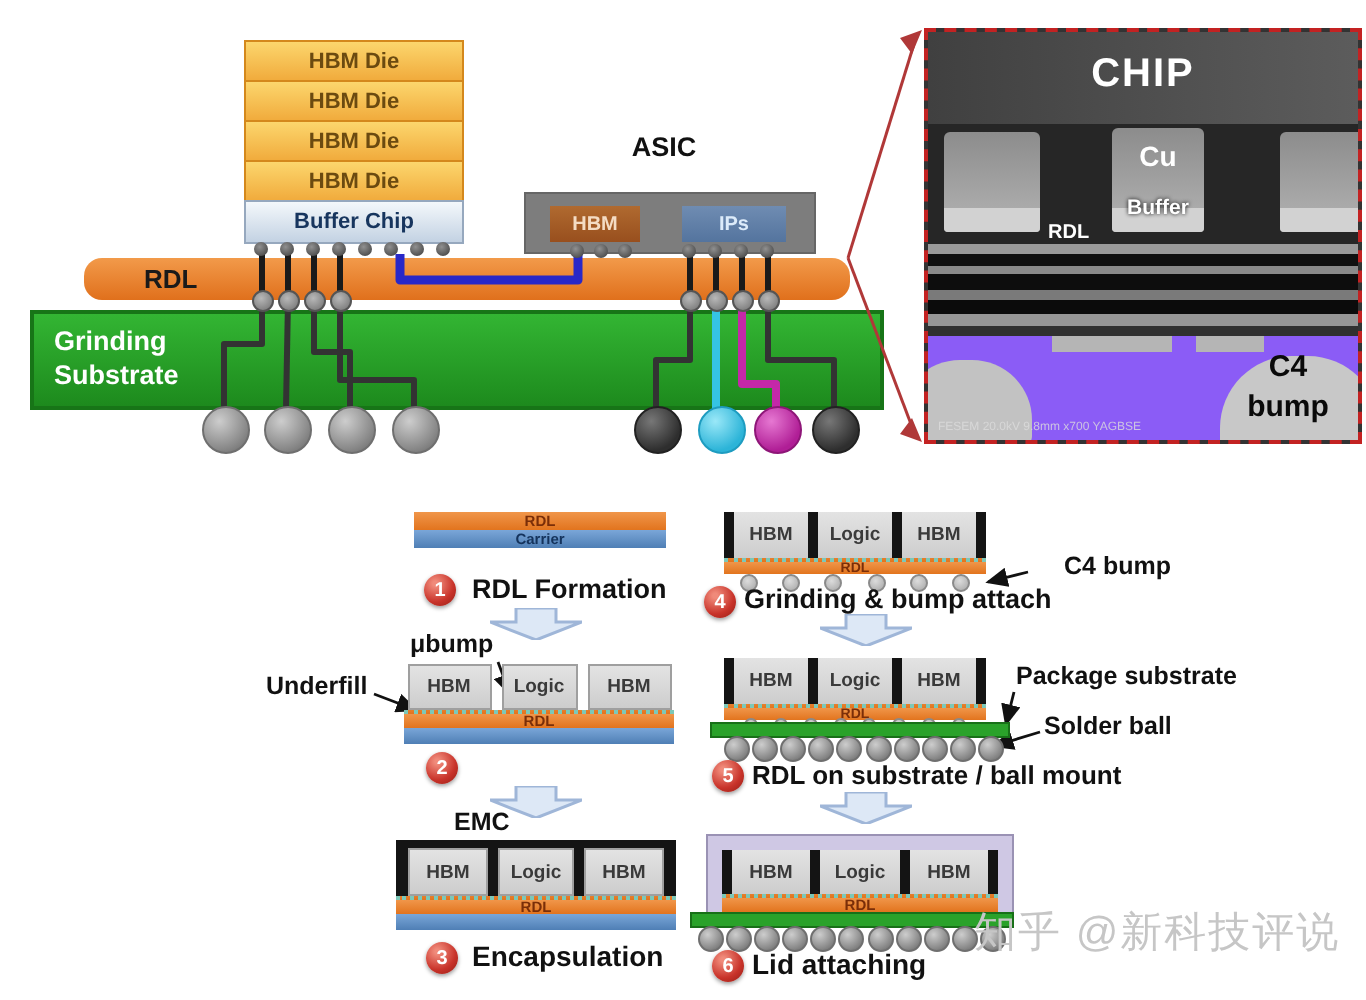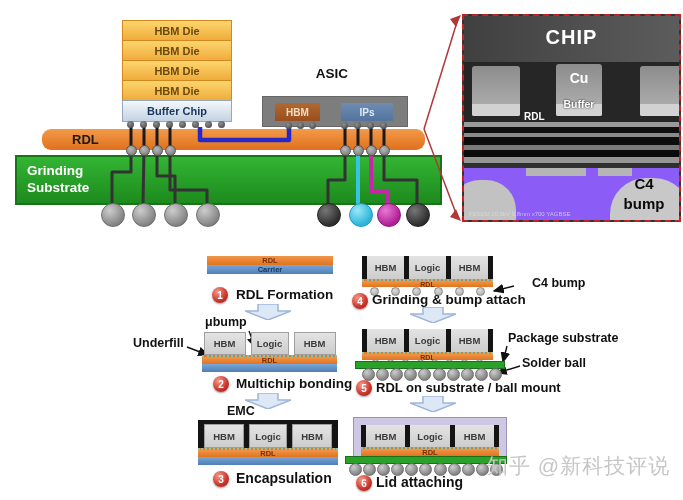--- a/index.html
+++ b/index.html
@@ -215,21 +215,20 @@
   <div class="abs" style="left:202px;top:332px;width:135px;">
     <div style="display:flex;gap:5px;justify-content:center;">
       <div class="chip" style="width:40px;height:21px;font-size:9.5px;">HBM</div>
       <div class="chip" style="width:36px;height:21px;font-size:9.5px;">Logic</div>
       <div class="chip" style="width:40px;height:21px;font-size:9.5px;">HBM</div>
     </div>
     <div class="bar-rdl uf" style="height:9px;font-size:7.5px;">RDL</div>
     <div class="bar-carrier" style="height:8px;font-size:7px;"></div>
   </div>
   <div class="abs badge" style="left:213px;top:376px;">2</div>
-  <div class="abs step-label" style="left:236px;top:376px;">Multichip bonding</div>
   <svg class="abs" width="46" height="16" style="left:245px;top:393px;">
       <polygon points="13,0 33,0 33,7 46,7 23,16 0,7 13,7" fill="#dde8f6" stroke="#9fb6d8" stroke-width="1.5"></polygon>
     </svg>
 
   <div class="abs ann" style="left:195px;top:404px;padding-left:32px;">EMC</div>
 
   <div class="abs" style="left:198px;top:420px;width:140px;">
     <div style="background:#141414;padding:4px 5px 0 5px;display:flex;gap:5px;justify-content:center;">
       <div class="chip" style="width:38px;height:22px;font-size:9.5px;">HBM</div>
       <div class="chip" style="width:36px;height:22px;font-size:9.5px;">Logic</div>

